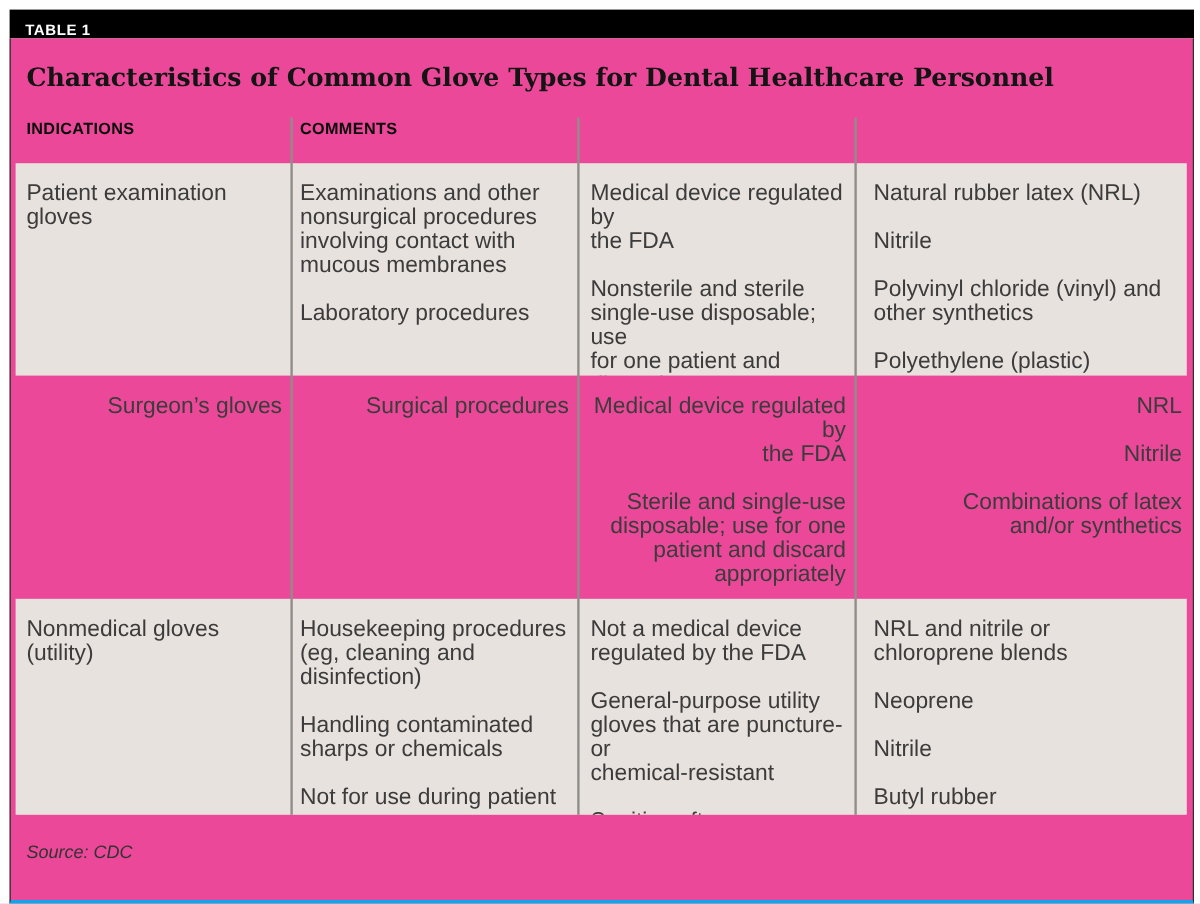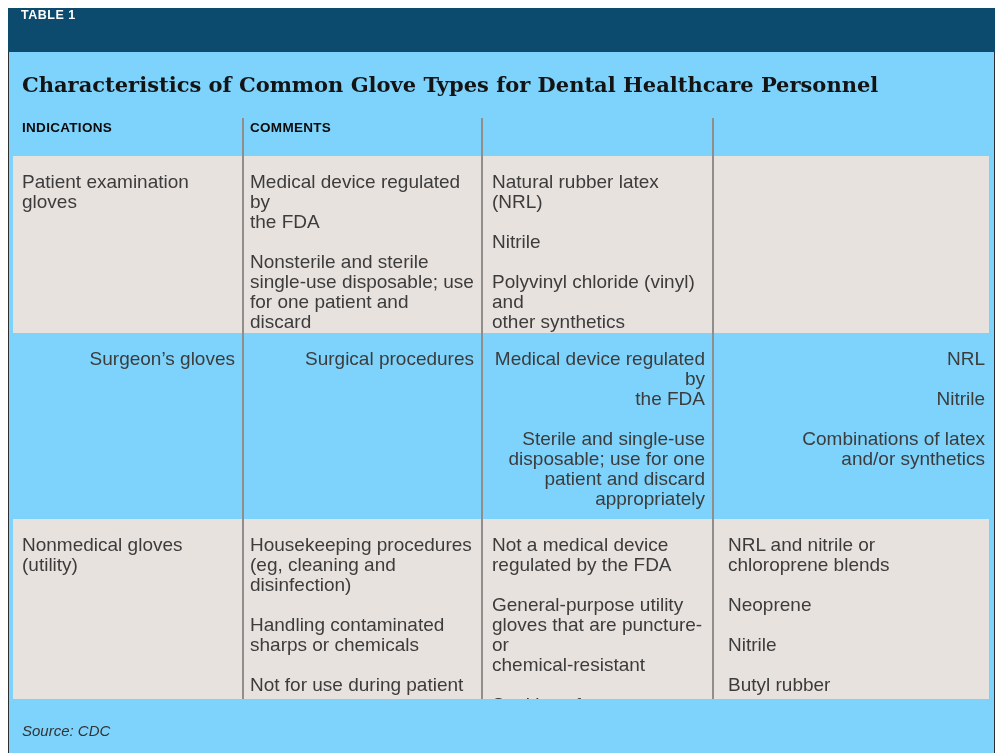--- a/index.html
+++ b/index.html
@@ -9,39 +9,39 @@
     position: relative;
     font-family: "Liberation Sans", sans-serif;
     overflow: hidden;
   }
   .figure {
     position: absolute;
     left: 8px; top: 8px;
     width: 987px; height: 739px;
   }
   .label-bar {
-    height: 44px;
-    background: #0c4a6e;
+    height: 24px;
+    background: #000000;
     display: flex;
-    align-items: flex-start;
+    align-items: flex-end;
     padding-left: 13px;
   }
   .label-bar .label-text {
     color: #ffffff;
     font-size: 12.5px;
     font-weight: bold;
     letter-spacing: 0.5px;
   }
   .box {
     position: relative;
     height: 722px;
-    background: #7dd3fc;
+    background: #ec4899;
     border-left: 1.5px solid #2e2e2e;
     border-right: 1.5px solid #2e2e2e;
-    border-bottom: 4px solid #0c4a6e;
+    border-bottom: 4px solid #0ea5e9;
   }
   .title {
     position: absolute;
     top: 20px; left: 13px;
     font-family: "DejaVu Serif", "Liberation Serif", serif;
     font-size: 21px;
     font-weight: bold;
     color: #141414;
     white-space: nowrap;
   }
@@ -124,20 +124,26 @@
     <div class="divider divider-3"></div>
 
     <div class="grid header-grid">
       <div class="cell">INDICATIONS</div>
       <div class="cell">COMMENTS</div>
     </div>
 
     <div class="grid body-grid row1-grid">
       <div class="cell">Patient examination
 gloves</div>
+      <div class="cell">Examinations and other
+nonsurgical procedures
+involving contact with
+mucous membranes
+
+Laboratory procedures</div>
       <div class="cell">Medical device regulated by
 the FDA
 
 Nonsterile and sterile
 single-use disposable; use
 for one patient and discard
 appropriately</div>
       <div class="cell">Natural rubber latex (NRL)
 
 Nitrile

